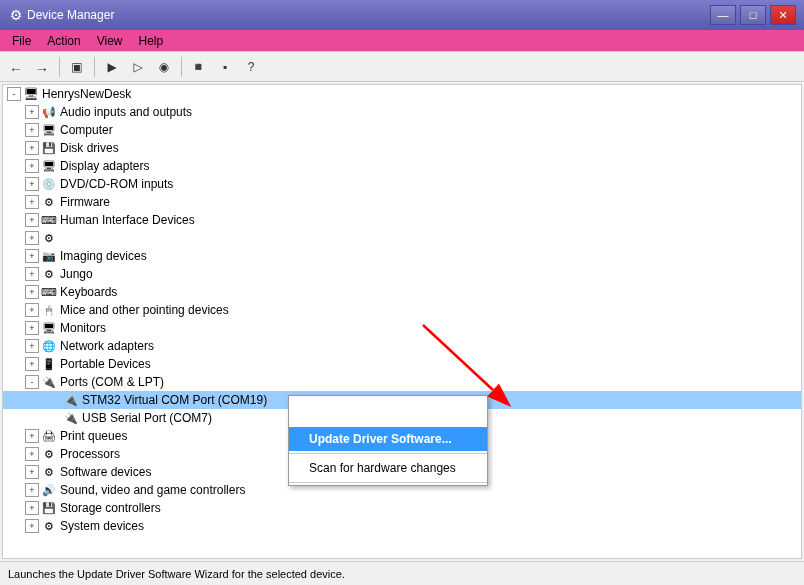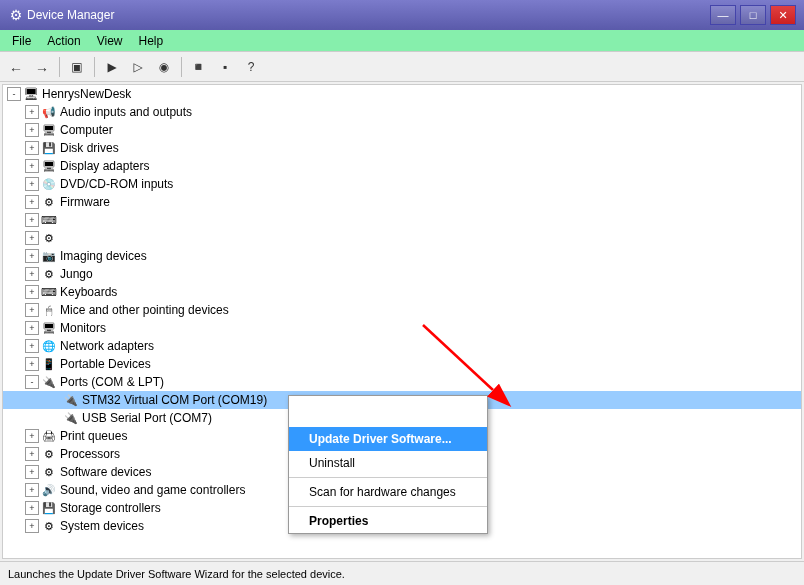--- a/index.html
+++ b/index.html
@@ -22,21 +22,21 @@
       width: 26px; height: 20px;
       display: flex; align-items: center; justify-content: center;
       background: linear-gradient(to bottom, #8888cc, #6666aa);
       border: 1px solid #4444aa;
       color: white; font-size: 11px; cursor: pointer;
     }
     .title-btn.close { background: linear-gradient(to bottom, #e04040, #cc2020); }
     
     
     .menu-bar {
-      background: #86efac;
+      background: #ec4899;
       border-bottom: 1px solid #ccc;
       display: flex;
       align-items: center;
       height: 22px;
       padding: 0 4px;
     }
     .menu-item {
       padding: 2px 8px;
       cursor: pointer;
       font-size: 12px;
@@ -234,20 +234,21 @@
 
     <div class="tree-item" style="padding-left:22px;">
       <div class="expand-btn">+</div>
       <div class="tree-icon" style="font-size:11px;">⚙</div>
       <span class="tree-label">Firmware</span>
     </div>
 
     <div class="tree-item" style="padding-left:22px;">
       <div class="expand-btn">+</div>
       <div class="tree-icon" style="font-size:11px;">⌨</div>
+      <span class="tree-label">Human Interface Devices</span>
     </div>
 
     <div class="tree-item" style="padding-left:22px;">
       <div class="expand-btn">+</div>
       <div class="tree-icon" style="font-size:11px;">⚙</div>
     </div>
 
     <div class="tree-item" style="padding-left:22px;">
       <div class="expand-btn">+</div>
       <div class="tree-icon" style="font-size:11px;">📷</div>
@@ -340,32 +341,26 @@
 
     <div class="tree-item" style="padding-left:22px;">
       <div class="expand-btn">+</div>
       <div class="tree-icon" style="font-size:11px;">⚙</div>
       <span class="tree-label">System devices</span>
     </div>
 
     <div class="context-menu">
       <div class="context-menu-item highlighted">
         <span>Update Driver Software...</span>
-      </div>
-      <div class="context-menu-item">
-        <span>Uninstall</span>
       </div>
       <div class="context-menu-sep"></div>
       <div class="context-menu-item">
         <span>Scan for hardware changes</span>
       </div>
       <div class="context-menu-sep"></div>
-      <div class="context-menu-item bold">
-        <span>Properties</span>
-      </div>
     </div>
 
     <svg class="red-arrow" viewBox="0 0 120 100" xmlns="http://www.w3.org/2000/svg">
       <defs>
         <marker id="arrowhead" markerWidth="10" markerHeight="7" refX="0" refY="3.5" orient="auto">
           <polygon points="0 0, 10 3.5, 0 7" fill="red"></polygon>
         </marker>
       </defs>
       <line x1="20" y1="10" x2="90" y2="75" stroke="red" stroke-width="2.5" marker-end="url(#arrowhead)"></line>
     </svg>

